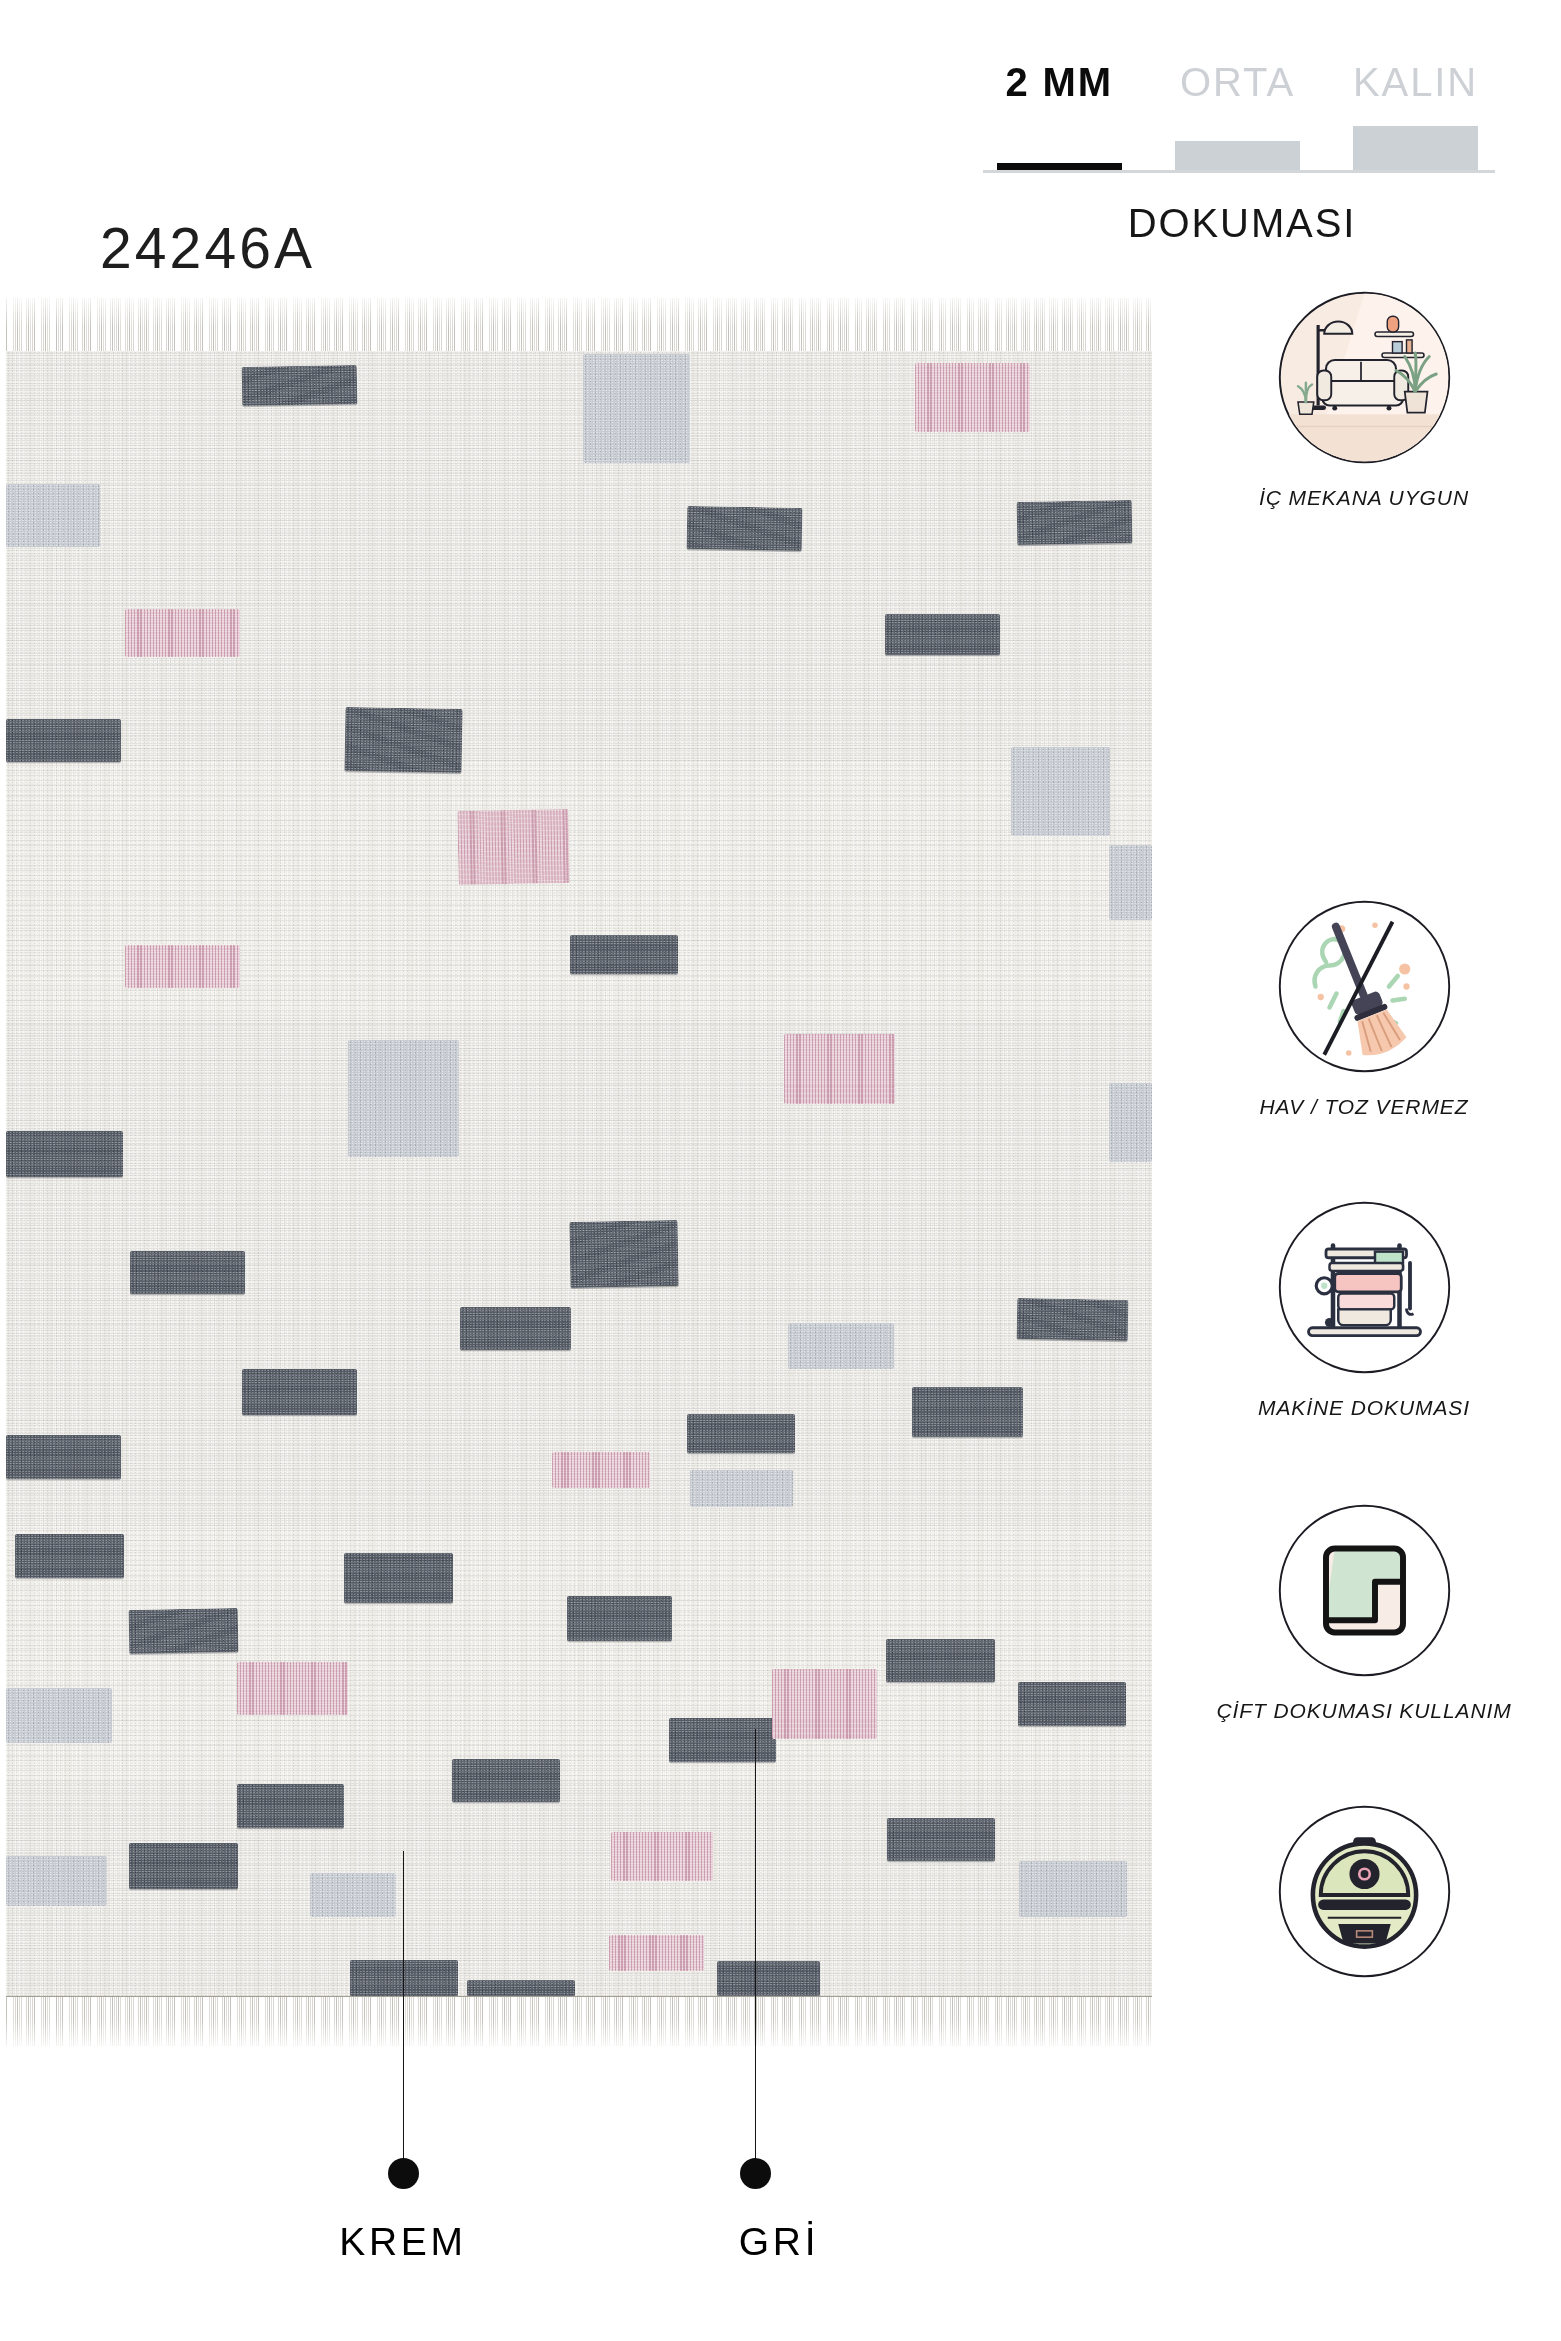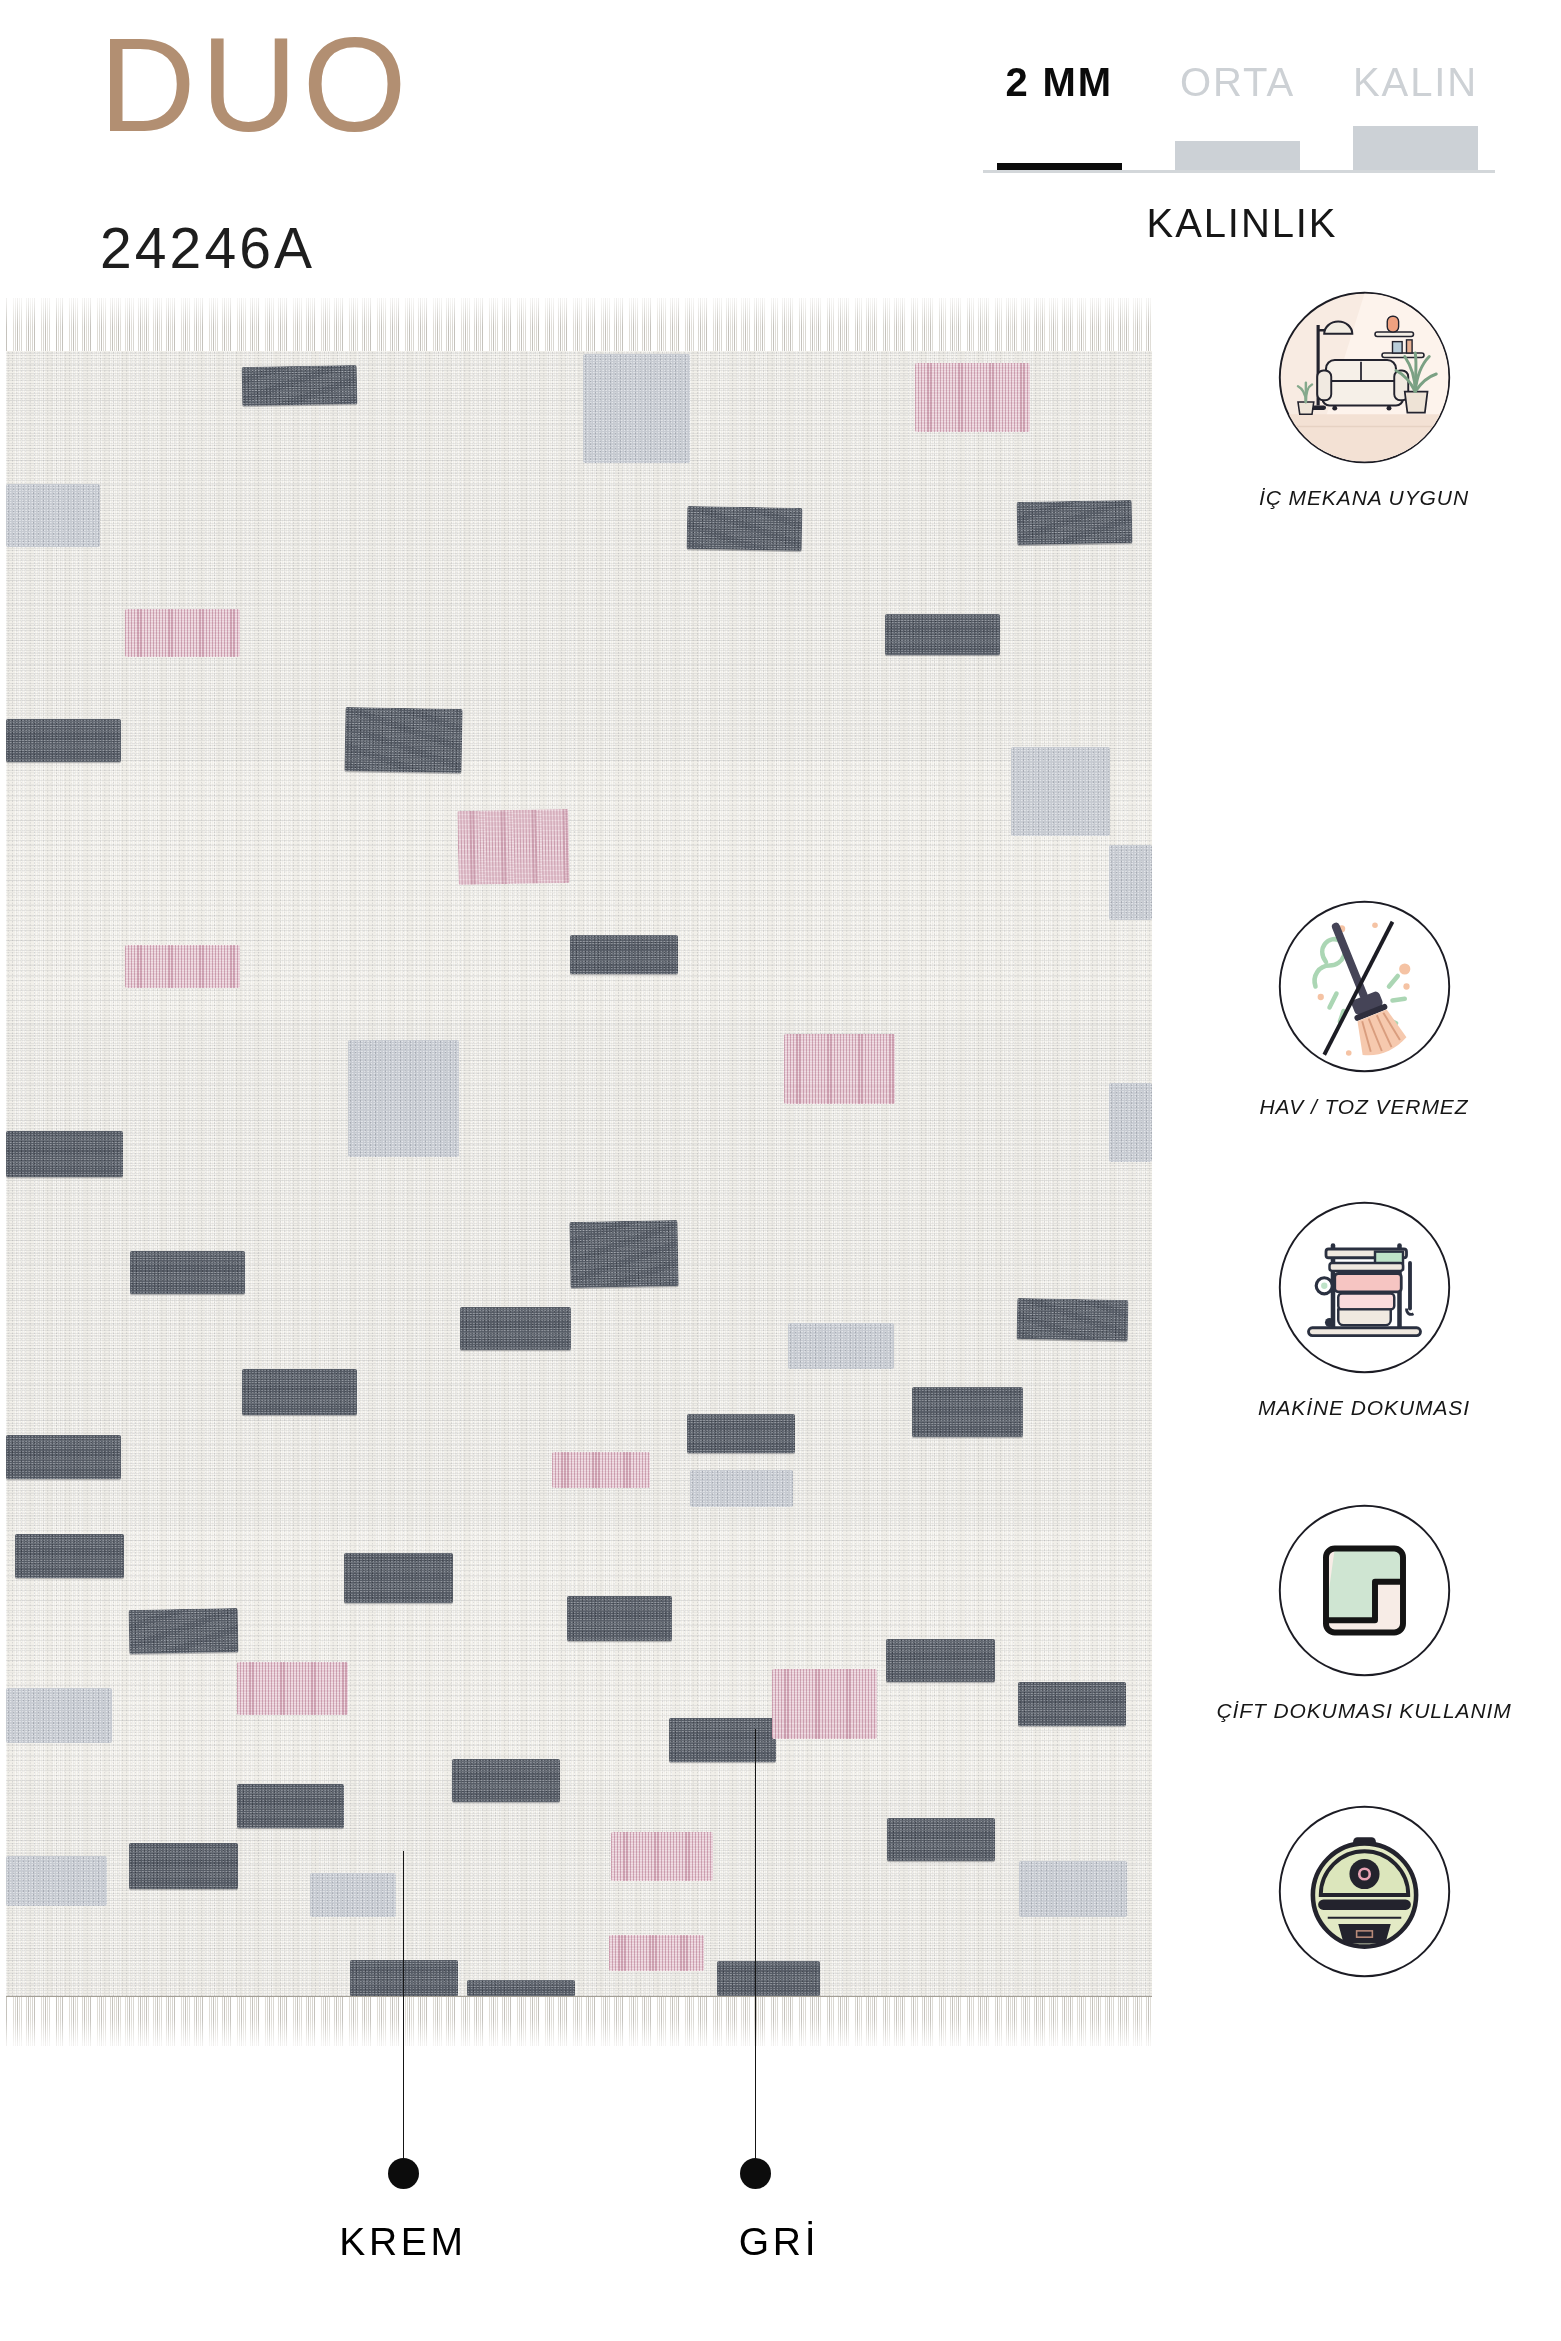--- a/index.html
+++ b/index.html
@@ -81,32 +81,31 @@
   .feature .ring{display:block;margin:0 auto;}
   .feature .f-label{margin-top:19px;font-size:21px;letter-spacing:0.9px;line-height:1.35;
     color:#161616;font-weight:400;white-space:nowrap;}
   .feature .f-label span{display:block;}
 </style>
 </head>
 <body>
 
 <div class="page" style="--accent: #b28f72;">
 
-  <div class="product-title">DUO</div>
   <div class="product-sku">24246A</div>
 
   <div class="thickness">
     <div class="t-opt o1 selected">2 MM</div>
     <div class="t-opt o2">ORTA</div>
     <div class="t-opt o3">KALIN</div>
     <div class="t-bar b1"></div>
     <div class="t-bar b2"></div>
     <div class="t-bar b3"></div>
     <div class="t-base"></div>
-    <div class="t-caption">KALINLIK</div>
+    <div class="t-caption">DOKUMASI</div>
   </div>
 
   <div class="rug" style="--base: #f1efe9; --dark: #555b65; --light: #c6cad1; --pink: #e0bfca;">
     <div class="fringe fringe-top"></div>
     <div class="rug-body">
         <div class="rect d" style="left: 20.6%; top: 0.9%; width: 10%; height: 2.4%; transform: rotate(-1deg);"></div>
         <div class="rect l" style="left: 50.3%; top: 0.2%; width: 9.4%; height: 6.6%;"></div>
         <div class="rect p" style="left: 79.3%; top: 0.7%; width: 10%; height: 4.2%;"></div>
         <div class="rect l" style="left: 0%; top: 8.1%; width: 8.2%; height: 3.8%;"></div>
         <div class="rect d" style="left: 59.4%; top: 9.5%; width: 10%; height: 2.6%; transform: rotate(1deg);"></div>

